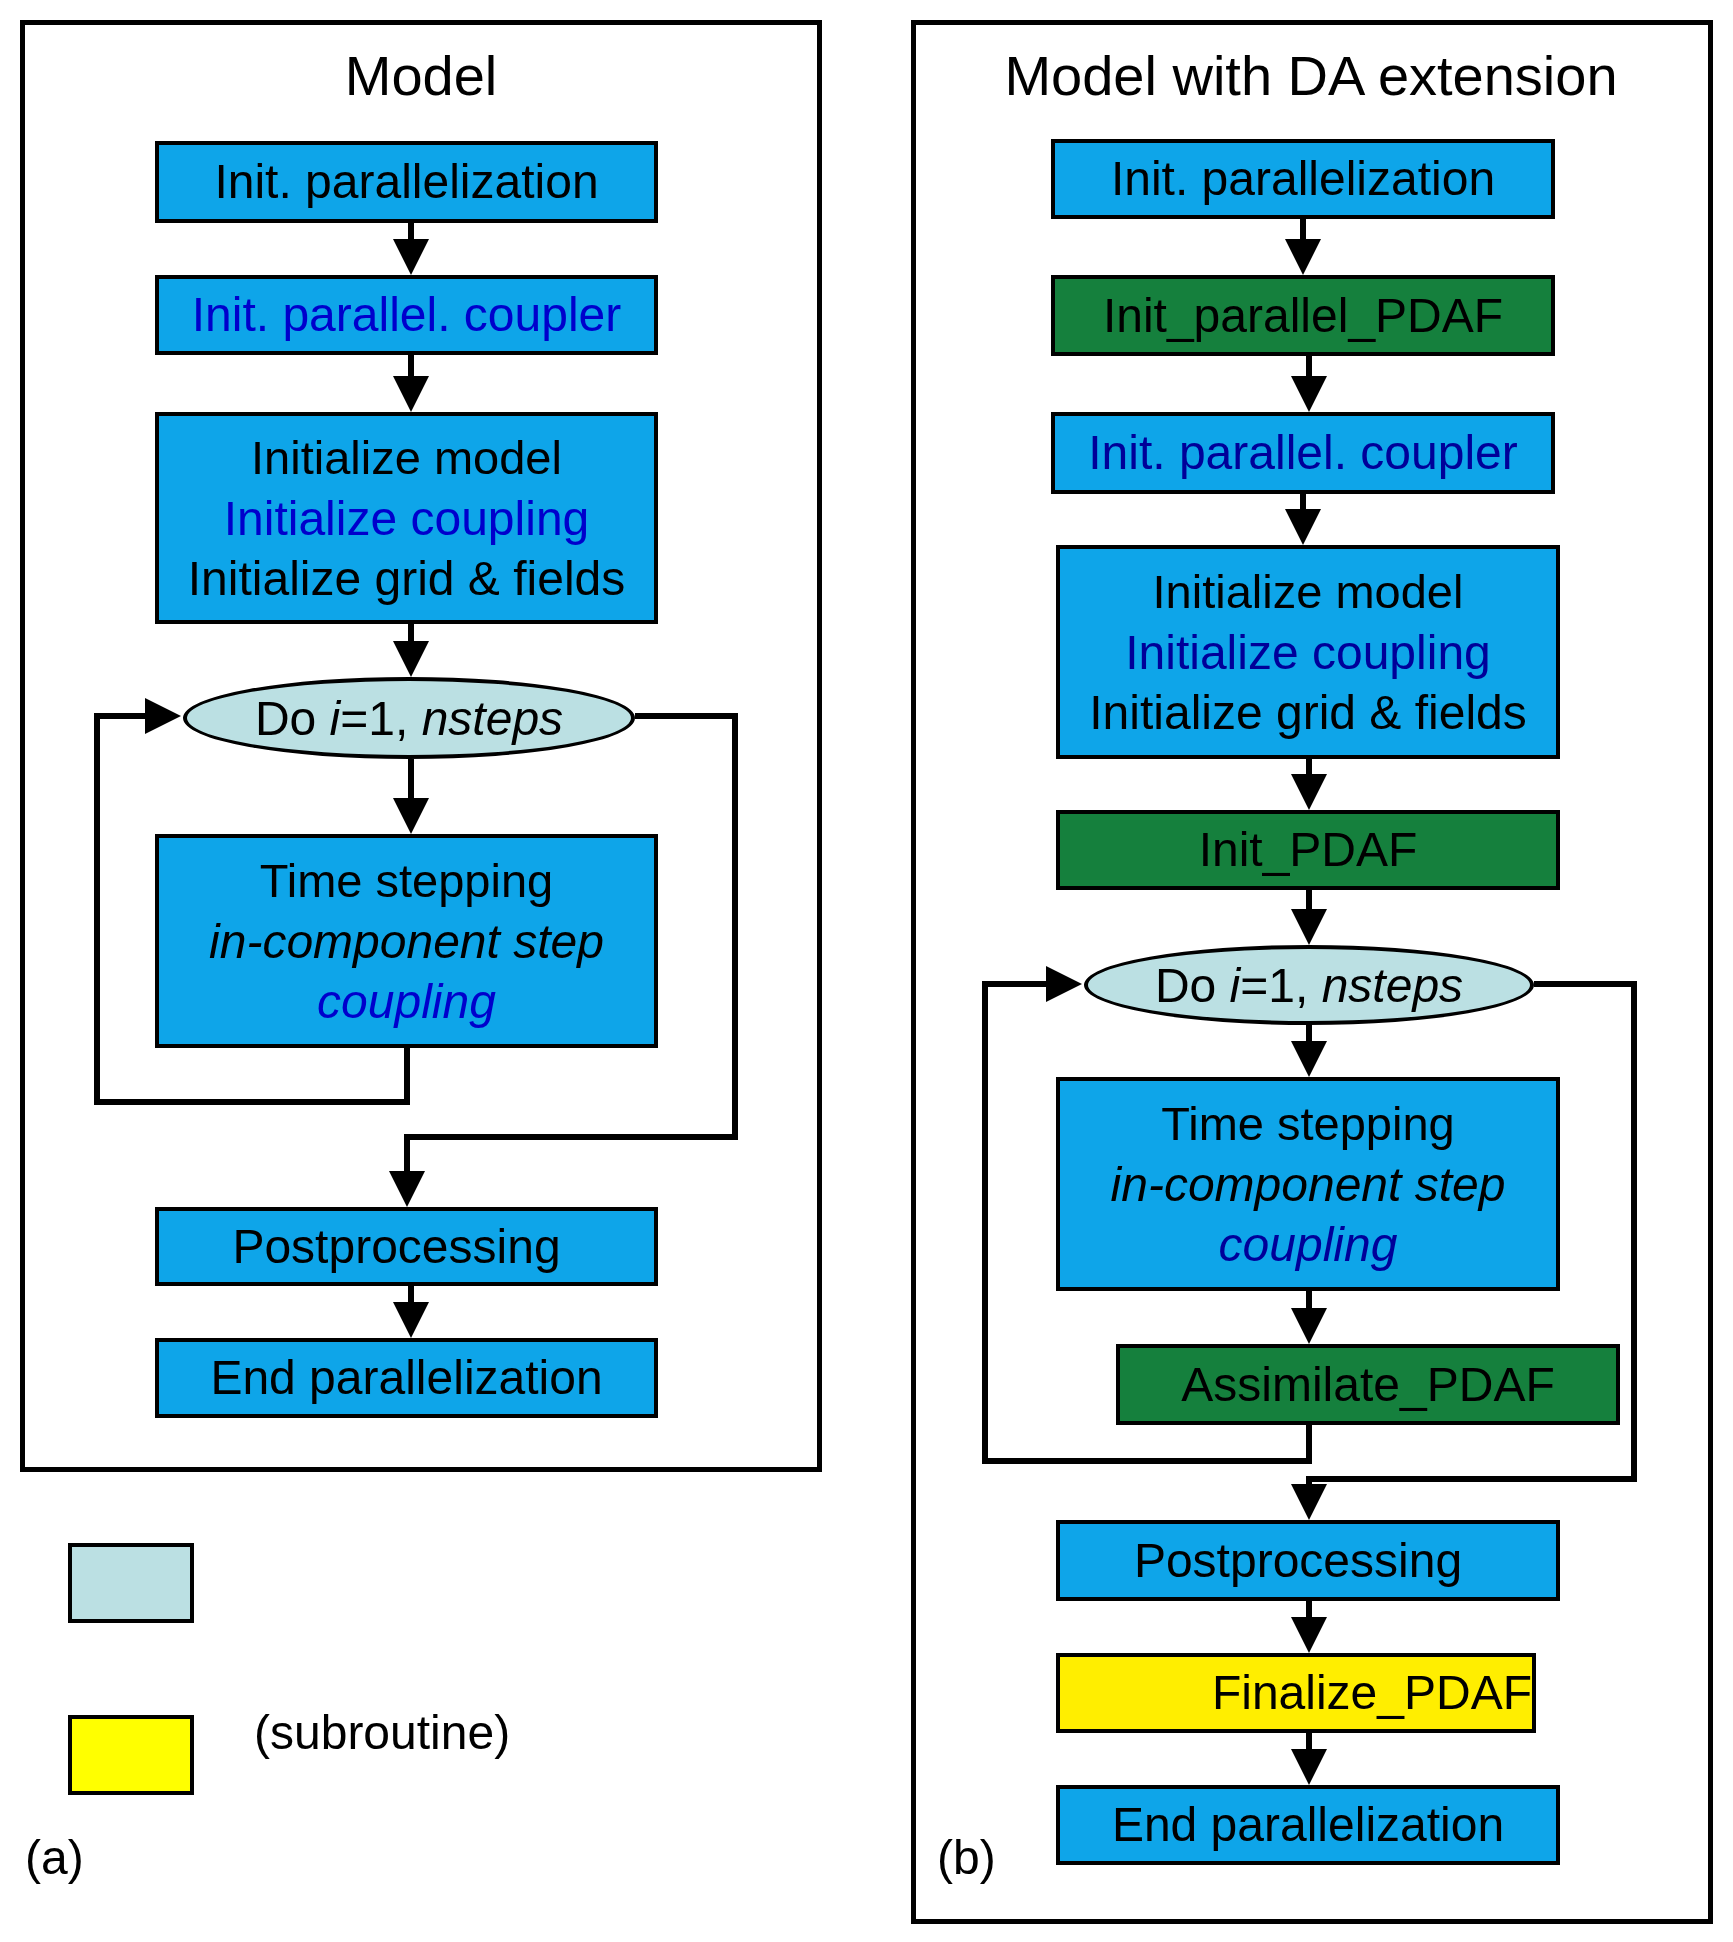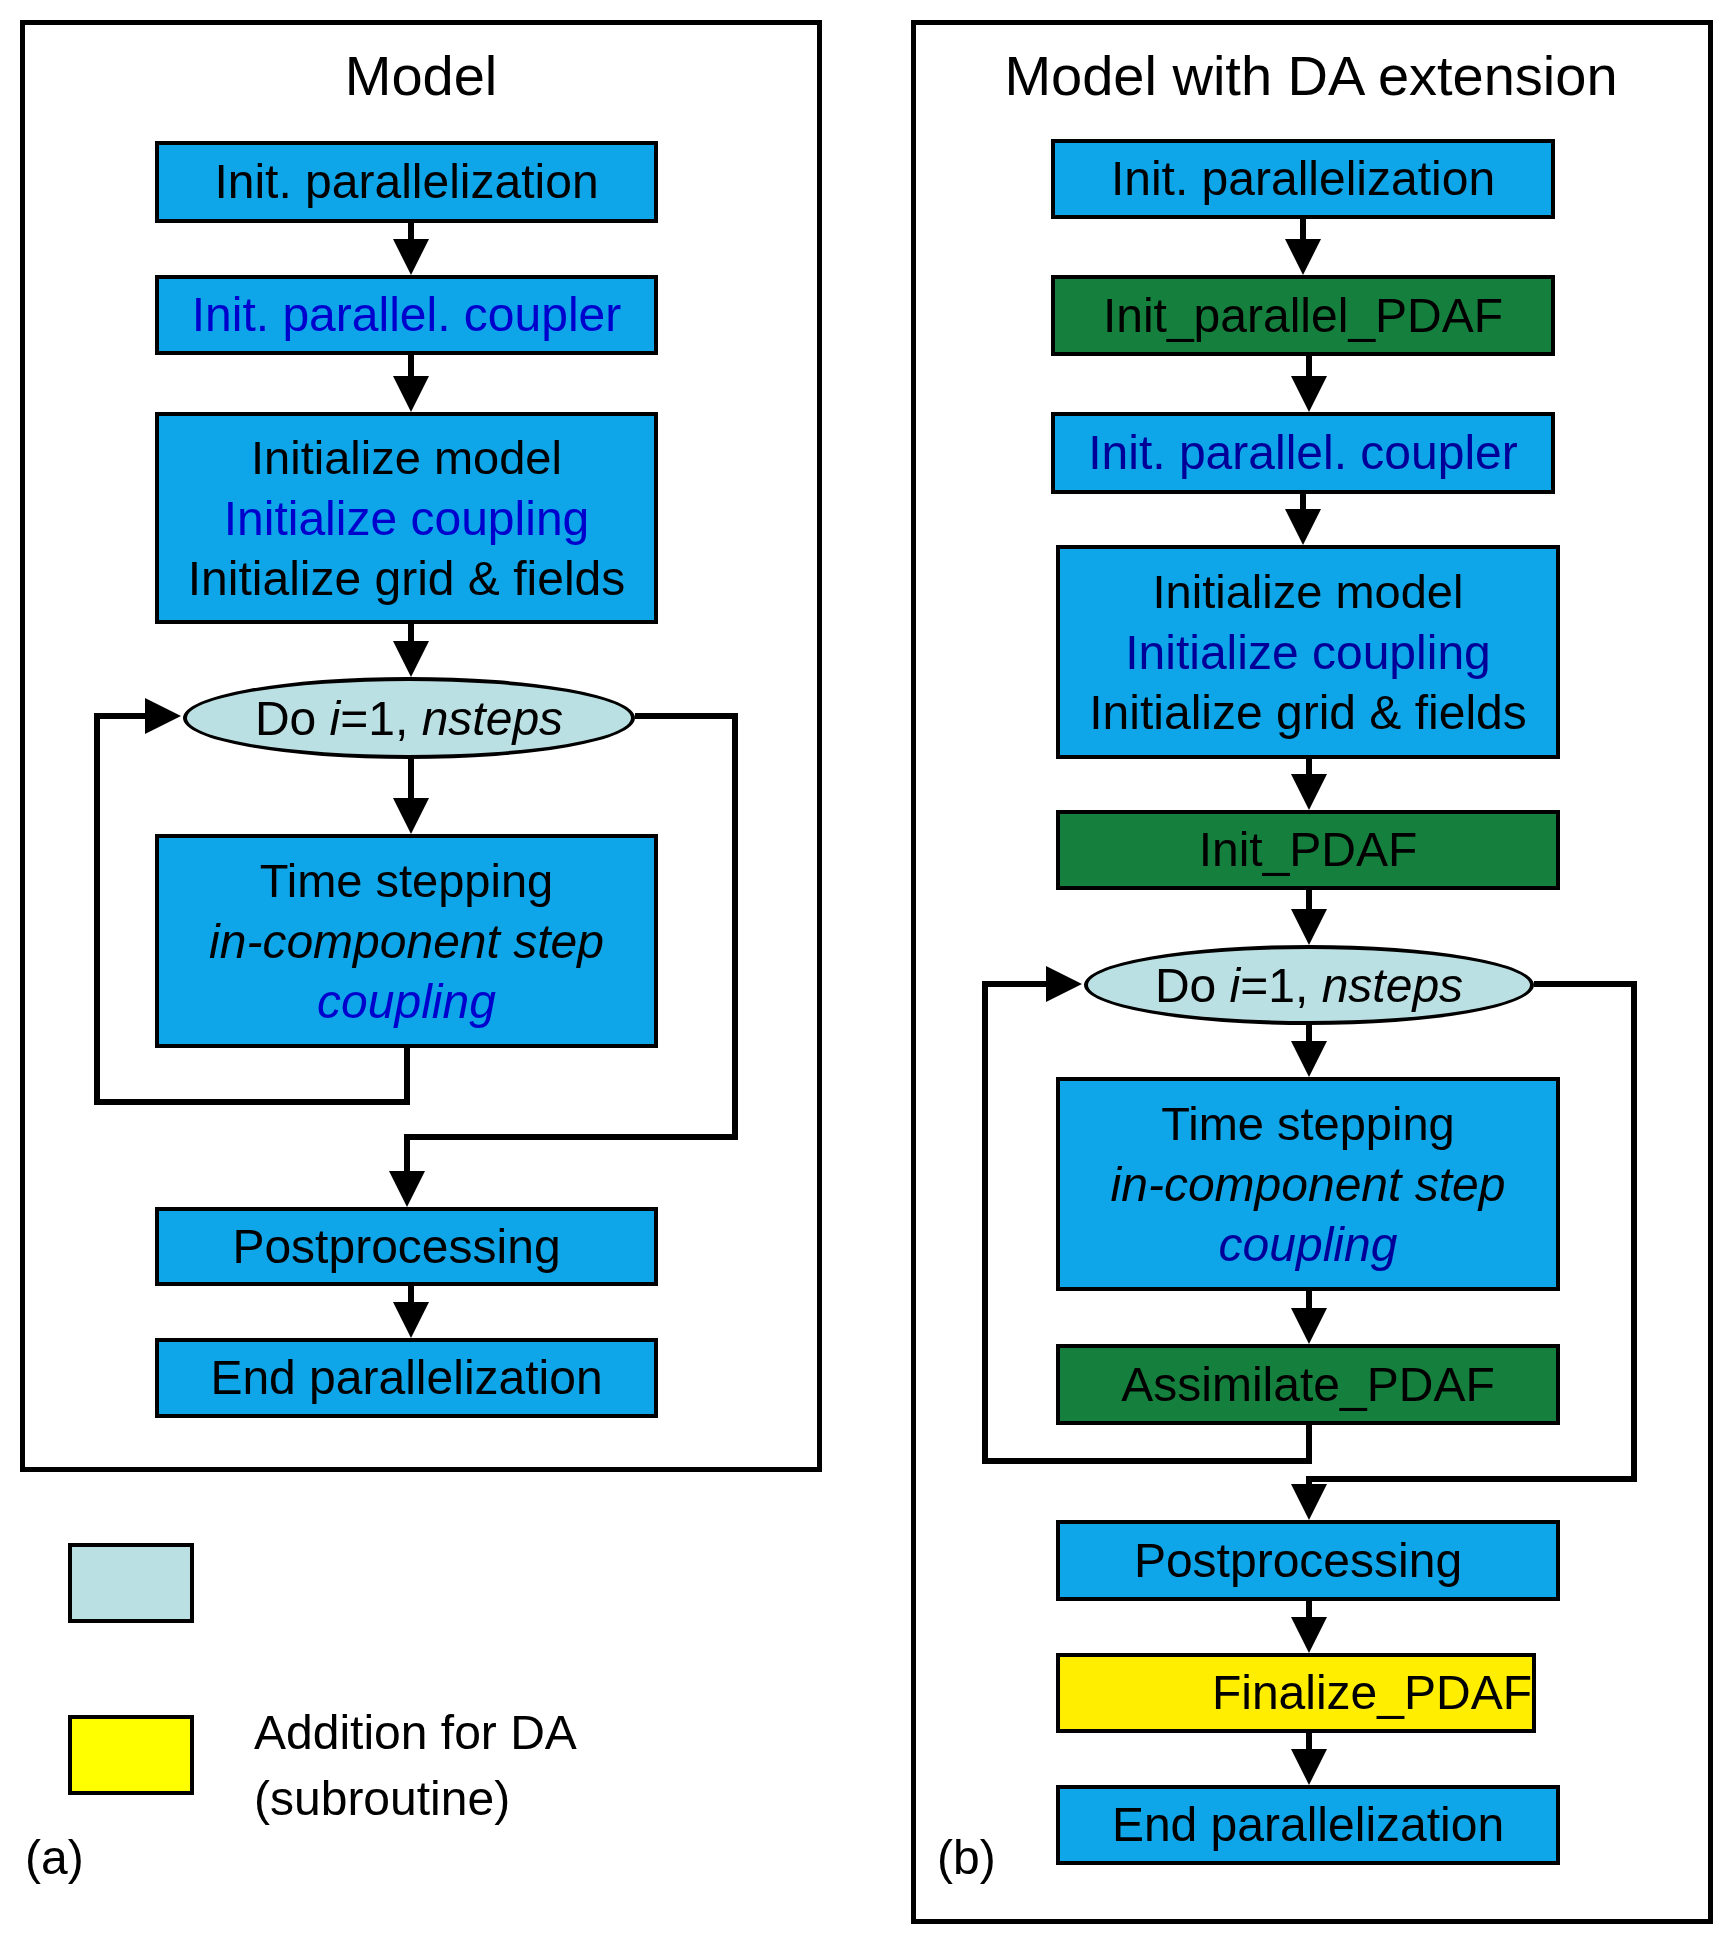--- a/index.html
+++ b/index.html
@@ -59,21 +59,20 @@
 </div>
 <div class="box blue" style="left:155px;top:1338px;width:503px;height:80px;">
   <span class="txt">End parallelization</span>
 </div>
 
 <div class="legend-swatch" style="left:68px;top:1543px;width:126px;height:80px;background:#BBE0E3;"></div>
 <div class="legend-text" style="left:254px;top:1527px;">
 </div>
 <div class="legend-swatch" style="left:68px;top:1715px;width:126px;height:80px;background:#FFFF00;"></div>
 <div class="legend-text" style="left:254px;top:1700px;">
-  <div>Addition for DA</div>
   <div>(subroutine)</div>
 </div>
 <div class="plabel" style="left:25px;top:1830px;">(a)</div>
 
 <div class="panel" style="left:911px;top:20px;width:802px;height:1904px;"></div>
 <div class="title" style="left:1311px;top:43px;">Model with DA extension</div>
 
 <div class="box blue" style="left:1051px;top:139px;width:504px;height:80px;">
   <span class="txt">Init. parallelization</span>
 </div>
@@ -95,21 +94,21 @@
   <span style="white-space:pre;">Do </span>
     <span class="ital">i</span>
     <span style="white-space:pre;">=1, </span>
     <span class="ital">nsteps</span>
 </div>
 <div class="box blue" style="left:1056px;top:1077px;width:504px;height:214px;">
   <span class="big">Time stepping</span>
   <span class="txt ital">in-component step</span>
   <span class="txt ital coupler-r">coupling</span>
 </div>
-<div class="box yellow" style="left:1056px;top:1344px;width:504px;height:81px;">
+<div class="box yellow" style="left:1116px;top:1344px;width:504px;height:81px;">
   <span class="txt">Assimilate_PDAF</span>
 </div>
 <div class="box blue" style="left:1056px;top:1520px;width:504px;height:81px;">
   <span class="txt" style="margin-right:20px;">Postprocessing</span>
 </div>
 <div class="box yellow2" style="left:1056px;top:1653px;width:480px;height:80px;align-items:flex-end;">
   <span class="txt">Finalize_PDAF</span>
 </div>
 <div class="box blue" style="left:1056px;top:1785px;width:504px;height:80px;">
   <span class="txt">End parallelization</span>

